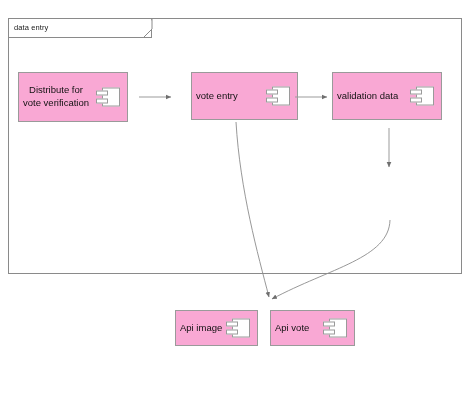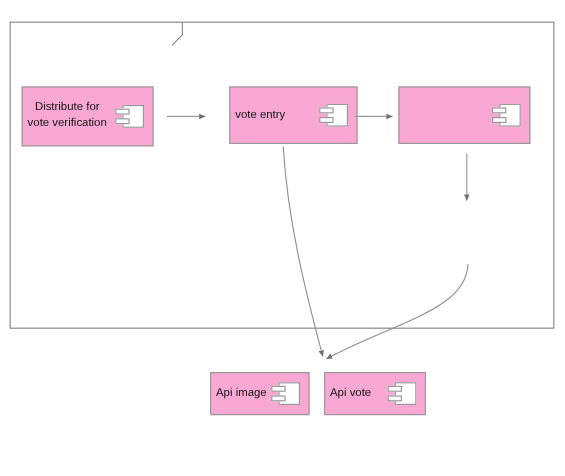--- a/index.html
+++ b/index.html
@@ -139,20 +139,23 @@
     height: 397px;
     pointer-events: none;
   }
 </style>
 </head>
 <body>
 
 <div id="canvas">
 
   <div class="uml-frame">
+    <div class="frame-tab">
+      <span class="frame-tab-label">data entry</span>
+    </div>
     <div class="frame-tab-clip">
       <svg width="10" height="20" viewBox="0 0 10 20">
         <path d="M 0 19 L 9 10 L 9 0" fill="#ffffff" stroke="#8a8a8a" stroke-width="1"></path>
       </svg>
     </div>
   </div>
 
   <div class="component" style="left:18px; top:72px; width:110px; height:50px;">
     <span class="label">Distribute for
 vote verification</span>
@@ -166,20 +169,21 @@
   <div class="component" style="left:178px; top:72px; width:107px; height:48px;margin-left:13px;">
     <span class="label">vote entry</span>
     <span class="comp-icon">
       <span class="body"></span>
       <span class="tab t1"></span>
       <span class="tab t2"></span>
     </span>
   </div>
 
   <div class="component" style="left:332px; top:72px; width:110px; height:48px;">
+    <span class="label">validation data</span>
     <span class="comp-icon">
       <span class="body"></span>
       <span class="tab t1"></span>
       <span class="tab t2"></span>
     </span>
   </div>
 
 
 
   <div class="component" style="left:175px; top:310px; width:83px; height:36px;">

